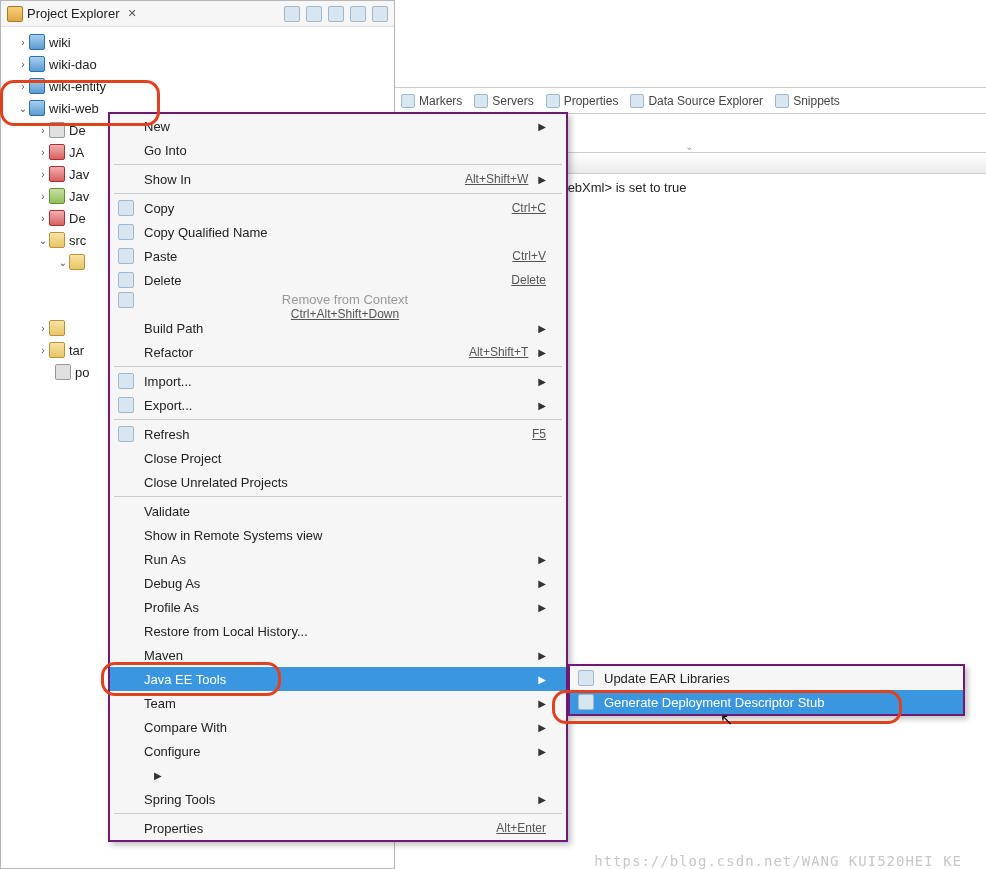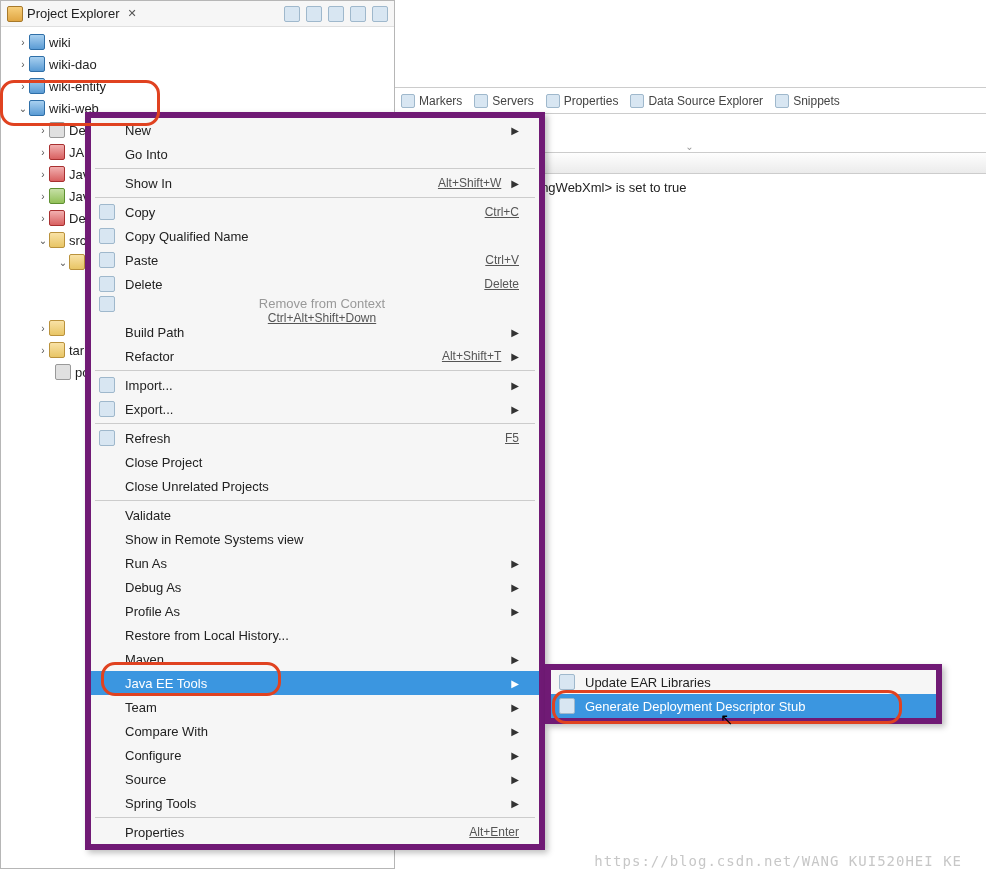--- a/index.html
+++ b/index.html
@@ -19,21 +19,21 @@
   .node-ico { width: 16px; height: 16px; display: inline-block; margin-right: 4px; background: #c8dced; border: 1px solid #7aa0c0; border-radius: 2px; }
   .node-ico.folder { background: linear-gradient(#f9e2a6,#e8c565); border-color: #ba923c; }
   .node-ico.jar { background: linear-gradient(#c6e0a6,#92c058); border-color: #5f9032; }
   .node-ico.web { background: linear-gradient(#a8d0f0,#5a9bd4); border-color: #2f6fa8; }
   .node-ico.red { background: linear-gradient(#f2b0b0,#d86060); border-color: #a83030; }
   .node-ico.xml { background: #e0e0e0; border-color: #999; }
   .highlight { position: absolute; border: 3px solid #e04220; border-radius: 14px; pointer-events: none; z-index: 50; }
   .hl1 { left: 0px; top: 80px; width: 160px; height: 46px; }
   .hl2 { left: 101px; top: 662px; width: 180px; height: 34px; }
   .hl3 { left: 552px; top: 690px; width: 350px; height: 34px; }
-  .ctx-menu { position: absolute; background: #f6f6f6; border: 6px solid #701a75; box-shadow: 3px 3px 6px rgba(0,0,0,0.25); z-index: 20; }
+  .ctx-menu { position: absolute; background: #f6f6f6; border: 2px solid #701a75; box-shadow: 3px 3px 6px rgba(0,0,0,0.25); z-index: 20; margin-left: 23px; }
   .ctx-main { left: 85px; top: 112px; width: 460px; }
   .ctx-sub { left: 545px; top: 664px; width: 397px; }
   .ctx-row { display: flex; align-items: center; height: 24px; padding: 0 20px 0 34px; position: relative; }
   .ctx-row.sep { height: 1px; background: #ccc; margin: 2px 4px; padding: 0; }
   .ctx-row.disabled { color: #999; flex-direction: column; }
   .ctx-row.hovered { background: #3b96e0; color: #fff; }
   .ctx-icon { position: absolute; left: 8px; width: 16px; height: 16px; background: #d8e6f2; border: 1px solid #9fb8cc; border-radius: 2px; display: none; }
   .ctx-row.has-icon .ctx-icon { display: block; }
   .ctx-label { flex: 1; }
   .ctx-key { color: #555; font-size: 12px; text-decoration: underline; }
@@ -289,21 +289,20 @@
     </div>
     <div class="ctx-row">
       <span class="ctx-label">Compare With</span>
       <span class="ctx-arrow">▶</span>
     </div>
     <div class="ctx-row">
       <span class="ctx-label">Configure</span>
       <span class="ctx-arrow">▶</span>
     </div>
     <div class="ctx-row">
-      <span class="ctx-label">Source</span>
       <span class="ctx-arrow">▶</span>
     </div>
     <div class="ctx-row">
       <span class="ctx-label">Spring Tools</span>
       <span class="ctx-arrow">▶</span>
     </div>
     <div class="ctx-row sep"></div>
     <div class="ctx-row">
       <span class="ctx-label">Properties</span>
       <span class="ctx-key">Alt+Enter</span>

